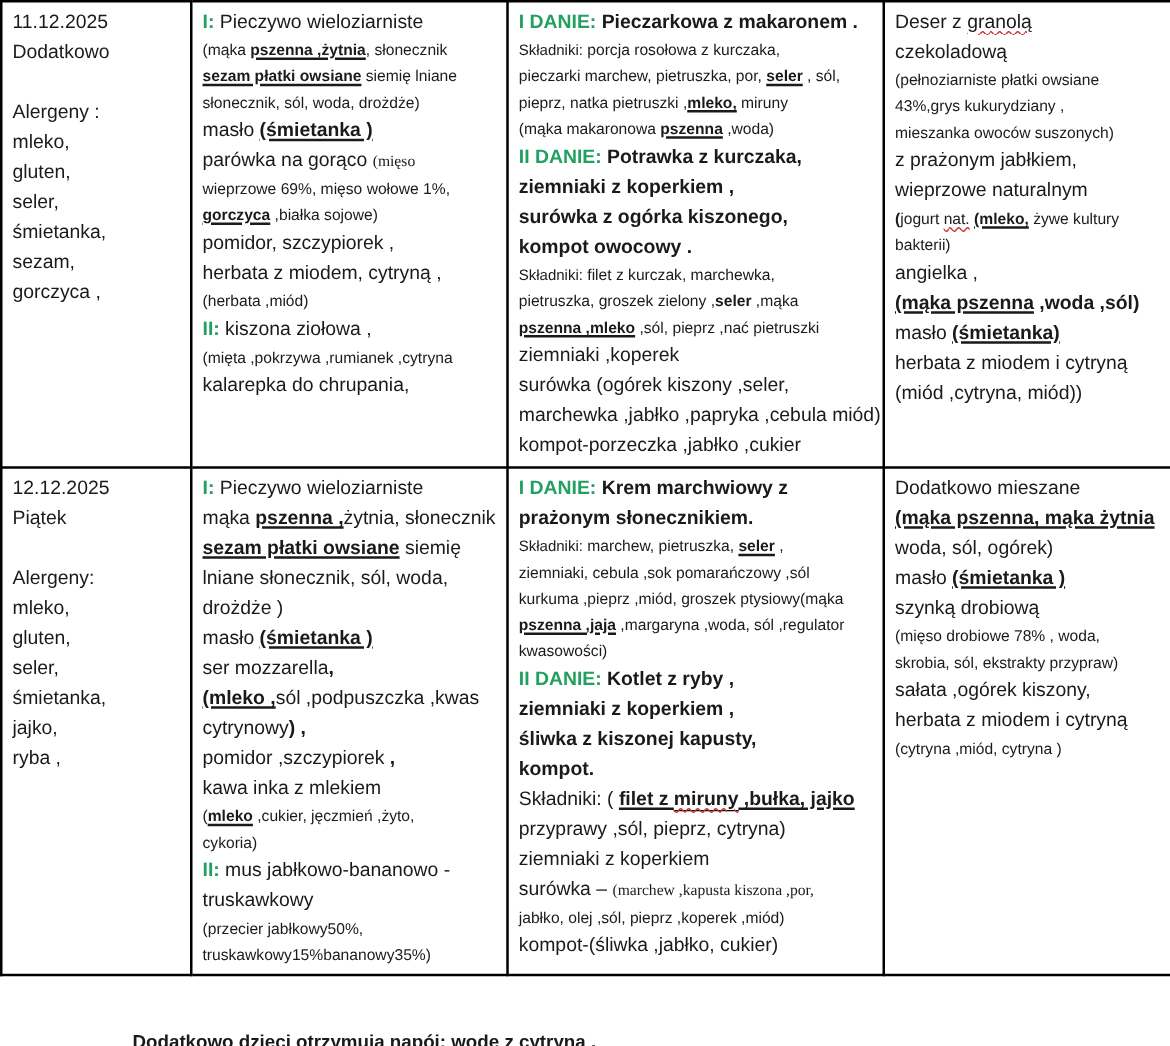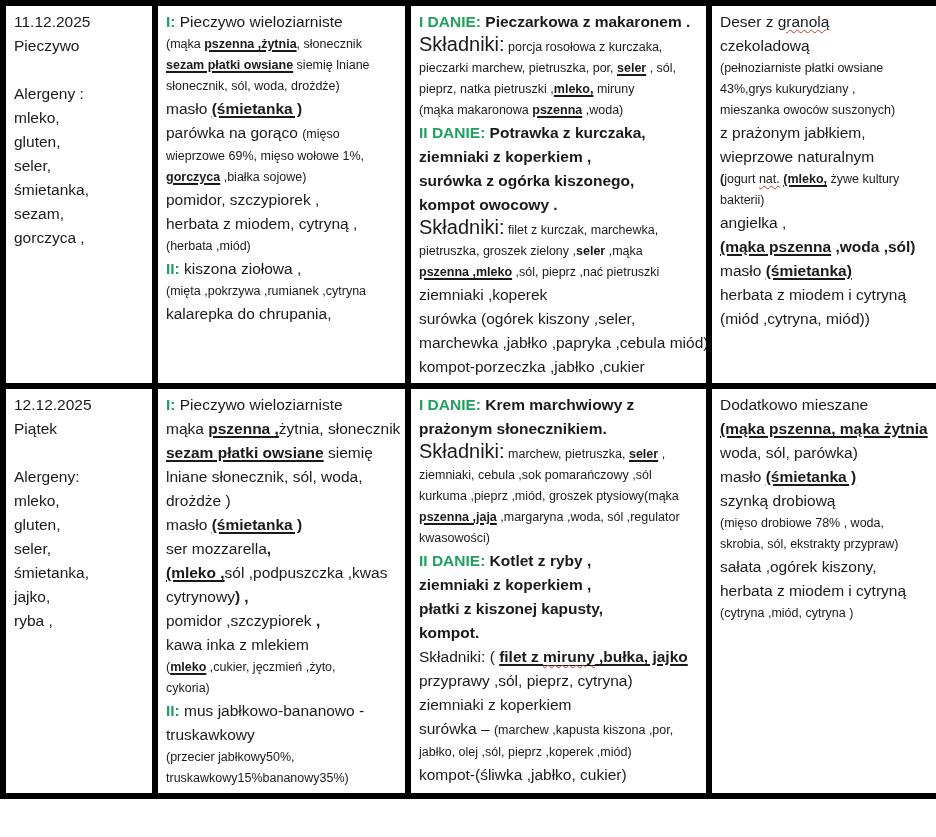--- a/index.html
+++ b/index.html
@@ -9,32 +9,32 @@
     color:#1a1a1a;
     -webkit-font-smoothing:antialiased;
   }
   table.menu{
     border-collapse:collapse;
     table-layout:fixed;
     width:936px;
     background:#fff;
   }
   table.menu td{
-    border:6px solid #000000;
+    border:2px solid #000000;
     vertical-align:top;
     padding:4px 16px 4px 8px;
     overflow:hidden;
   }
   tr.r0 td{height:352px;}
   tr.r1 td{height:392px;border-radius:22px;}
   .line{white-space:nowrap;}
   .line.m{font-size:15.5px;line-height:24px;}
   .line.s{font-size:12.5px;line-height:21px;}
-  span.m{font-size:20px;}
-  span.s{font-size:12.5px;}
+  span.m{font-size:12px;}
+  span.s{font-size:12.5px;font-family:Liberation Serif, serif;}
   .b{font-weight:bold;}
   .u{text-decoration:underline;text-decoration-thickness:1.5px;text-underline-offset:2px;}
   .g{color:#21a05f;}
   .q{text-decoration-line:underline;text-decoration-style:wavy;text-decoration-color:#cc3333;text-decoration-thickness:1px;text-underline-offset:2px;}
   .u.q{border-bottom:1.5px solid #000;text-decoration-line:underline;text-decoration-style:wavy;text-decoration-color:#cc3333;text-decoration-thickness:1px;}
   .footer-note{
     margin-top:44px;
     margin-left:106px;
     font-size:15px;
     font-weight:bold;
@@ -47,21 +47,21 @@
   <colgroup>
     <col style="width:152px">
     <col style="width:253px">
     <col style="width:301px">
     <col style="width:230px">
   </colgroup>
   <tbody>
       <tr class="r0">
         <td>
           <div class="line m"><span>11.12.2025</span></div>
-          <div class="line m"><span>Pieczywo</span></div>
+          <div class="line m"><span>Dodatkowo</span></div>
           <div class="line m">&nbsp;</div>
           <div class="line m"><span>Alergeny :</span></div>
           <div class="line m"><span>mleko,</span></div>
           <div class="line m"><span>gluten,</span></div>
           <div class="line m"><span>seler,</span></div>
           <div class="line m"><span>śmietanka,</span></div>
           <div class="line m"><span>sezam,</span></div>
           <div class="line m"><span>gorczyca ,</span></div>
         </td>
         <td>
@@ -150,33 +150,33 @@
         <td>
           <div class="line m"><span class="b g">I DANIE:</span><span class="b"> Krem marchwiowy z</span></div>
           <div class="line m"><span class="b">prażonym słonecznikiem.</span></div>
           <div class="line s"><span class="m">Składniki:</span><span>   marchew, pietruszka, </span><span class="b u">seler</span><span> ,</span></div>
           <div class="line s"><span>ziemniaki, cebula ,sok pomarańczowy ,sól</span></div>
           <div class="line s"><span>kurkuma ,pieprz ,miód, groszek ptysiowy(mąka</span></div>
           <div class="line s"><span class="b u">pszenna ,jaja</span><span> ,margaryna ,woda, sól ,regulator</span></div>
           <div class="line s"><span>kwasowości)</span></div>
           <div class="line m"><span class="b g">II DANIE:</span><span class="b"> Kotlet z ryby ,</span></div>
           <div class="line m"><span class="b">ziemniaki z koperkiem ,</span></div>
-          <div class="line m"><span class="b">płatki z kiszonej kapusty,</span></div>
+          <div class="line m"><span class="b">śliwka z kiszonej kapusty,</span></div>
           <div class="line m"><span class="b">kompot.</span></div>
           <div class="line m"><span>Składniki: ( </span><span class="b u">filet z </span><span class="b u q">miruny</span><span class="b u">  ,bułka, jajko</span></div>
           <div class="line m"><span>przyprawy ,sól, pieprz, cytryna)</span></div>
           <div class="line m"><span>ziemniaki z koperkiem</span></div>
           <div class="line m"><span>surówka – </span><span class="s">(marchew  ,kapusta kiszona ,por,</span></div>
           <div class="line s"><span>jabłko, olej ,sól, pieprz ,koperek ,miód)</span></div>
           <div class="line m"><span>kompot-(śliwka ,jabłko, cukier)</span></div>
         </td>
         <td>
           <div class="line m"><span>Dodatkowo mieszane</span></div>
           <div class="line m"><span class="b u">(mąka pszenna, mąka żytnia</span></div>
-          <div class="line m"><span>woda, sól, parówka)</span></div>
+          <div class="line m"><span>woda, sól, ogórek)</span></div>
           <div class="line m"><span>masło </span><span class="b u">(śmietanka )</span></div>
           <div class="line m"><span>szynką drobiową</span></div>
           <div class="line s"><span>(mięso drobiowe 78% , woda,</span></div>
           <div class="line s"><span>skrobia, sól, ekstrakty przypraw)</span></div>
           <div class="line m"><span>sałata ,ogórek kiszony,</span></div>
           <div class="line m"><span>herbata z miodem i cytryną</span></div>
           <div class="line s"><span>(cytryna ,miód, cytryna )</span></div>
         </td>
       </tr>
     </tbody>

